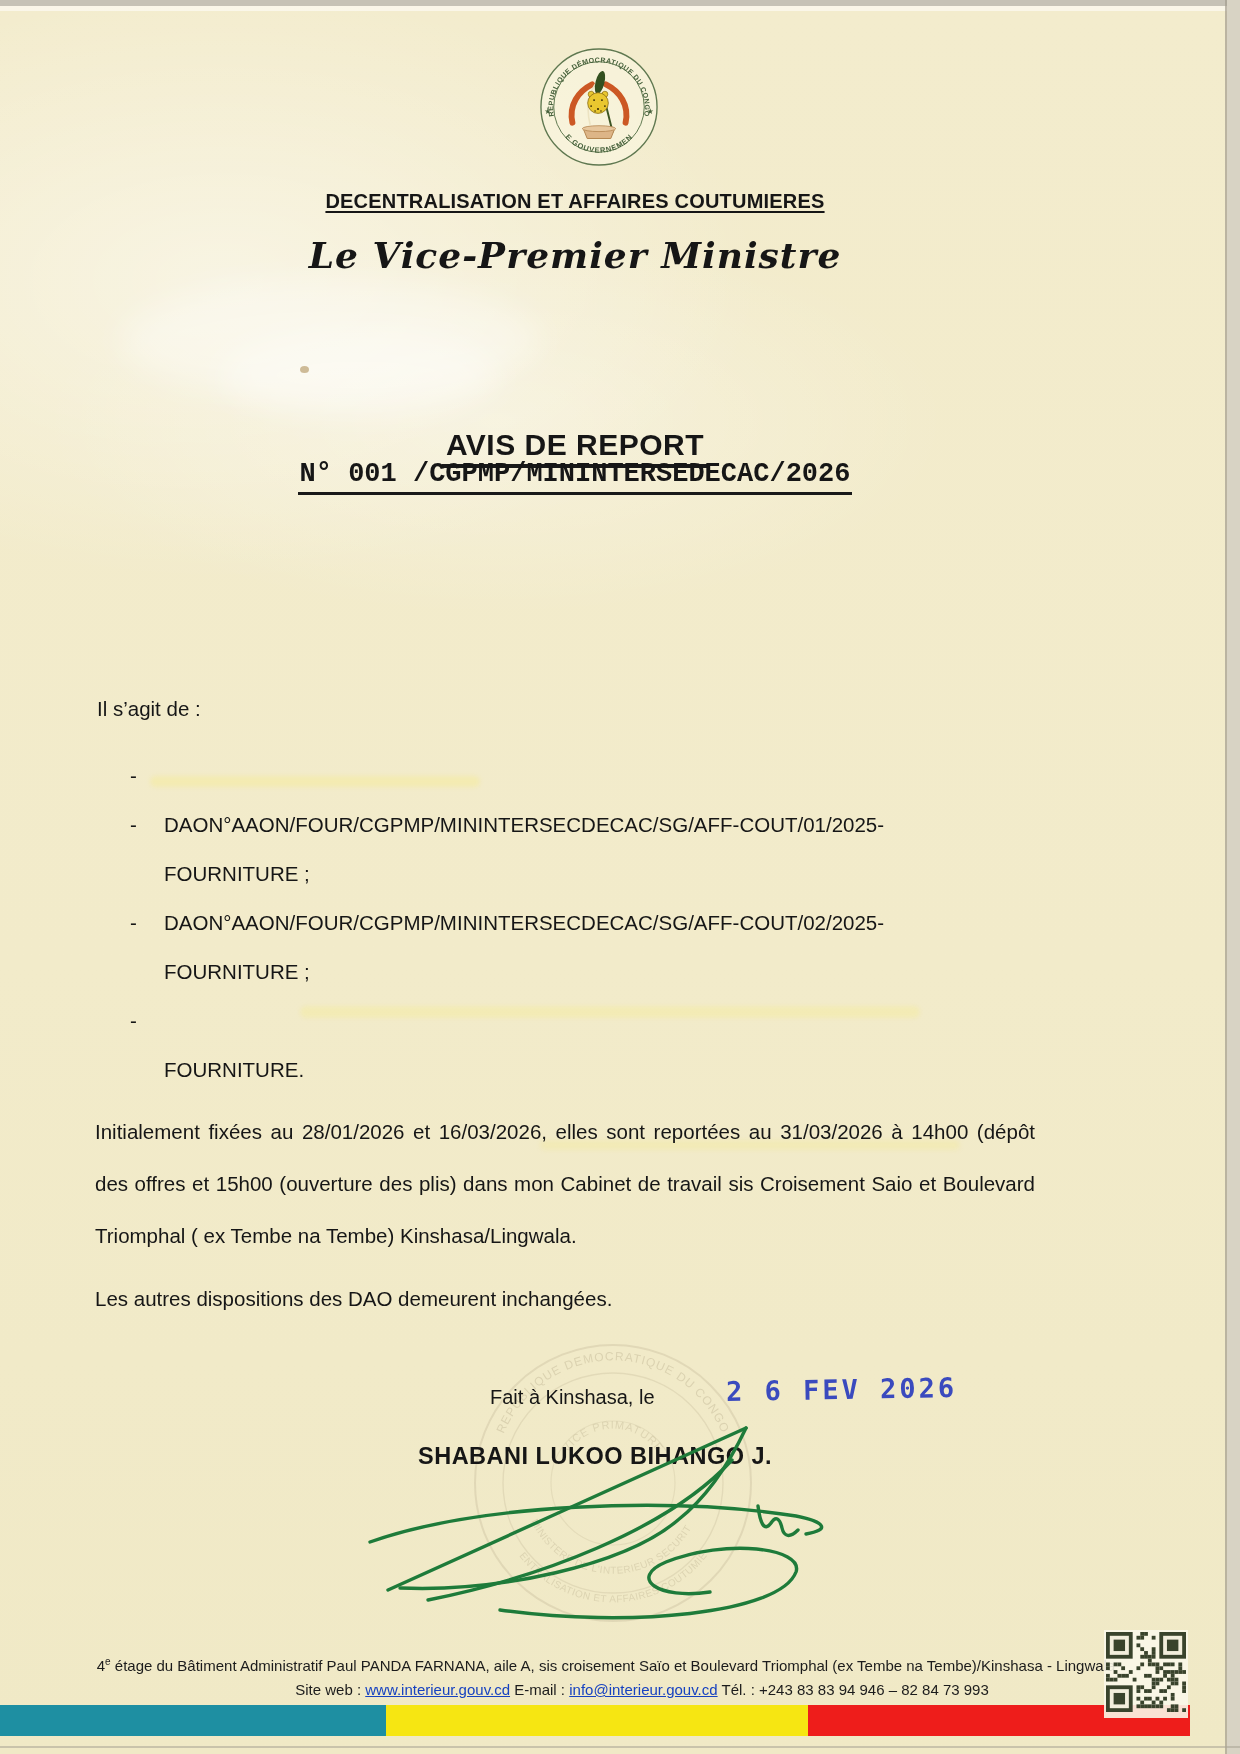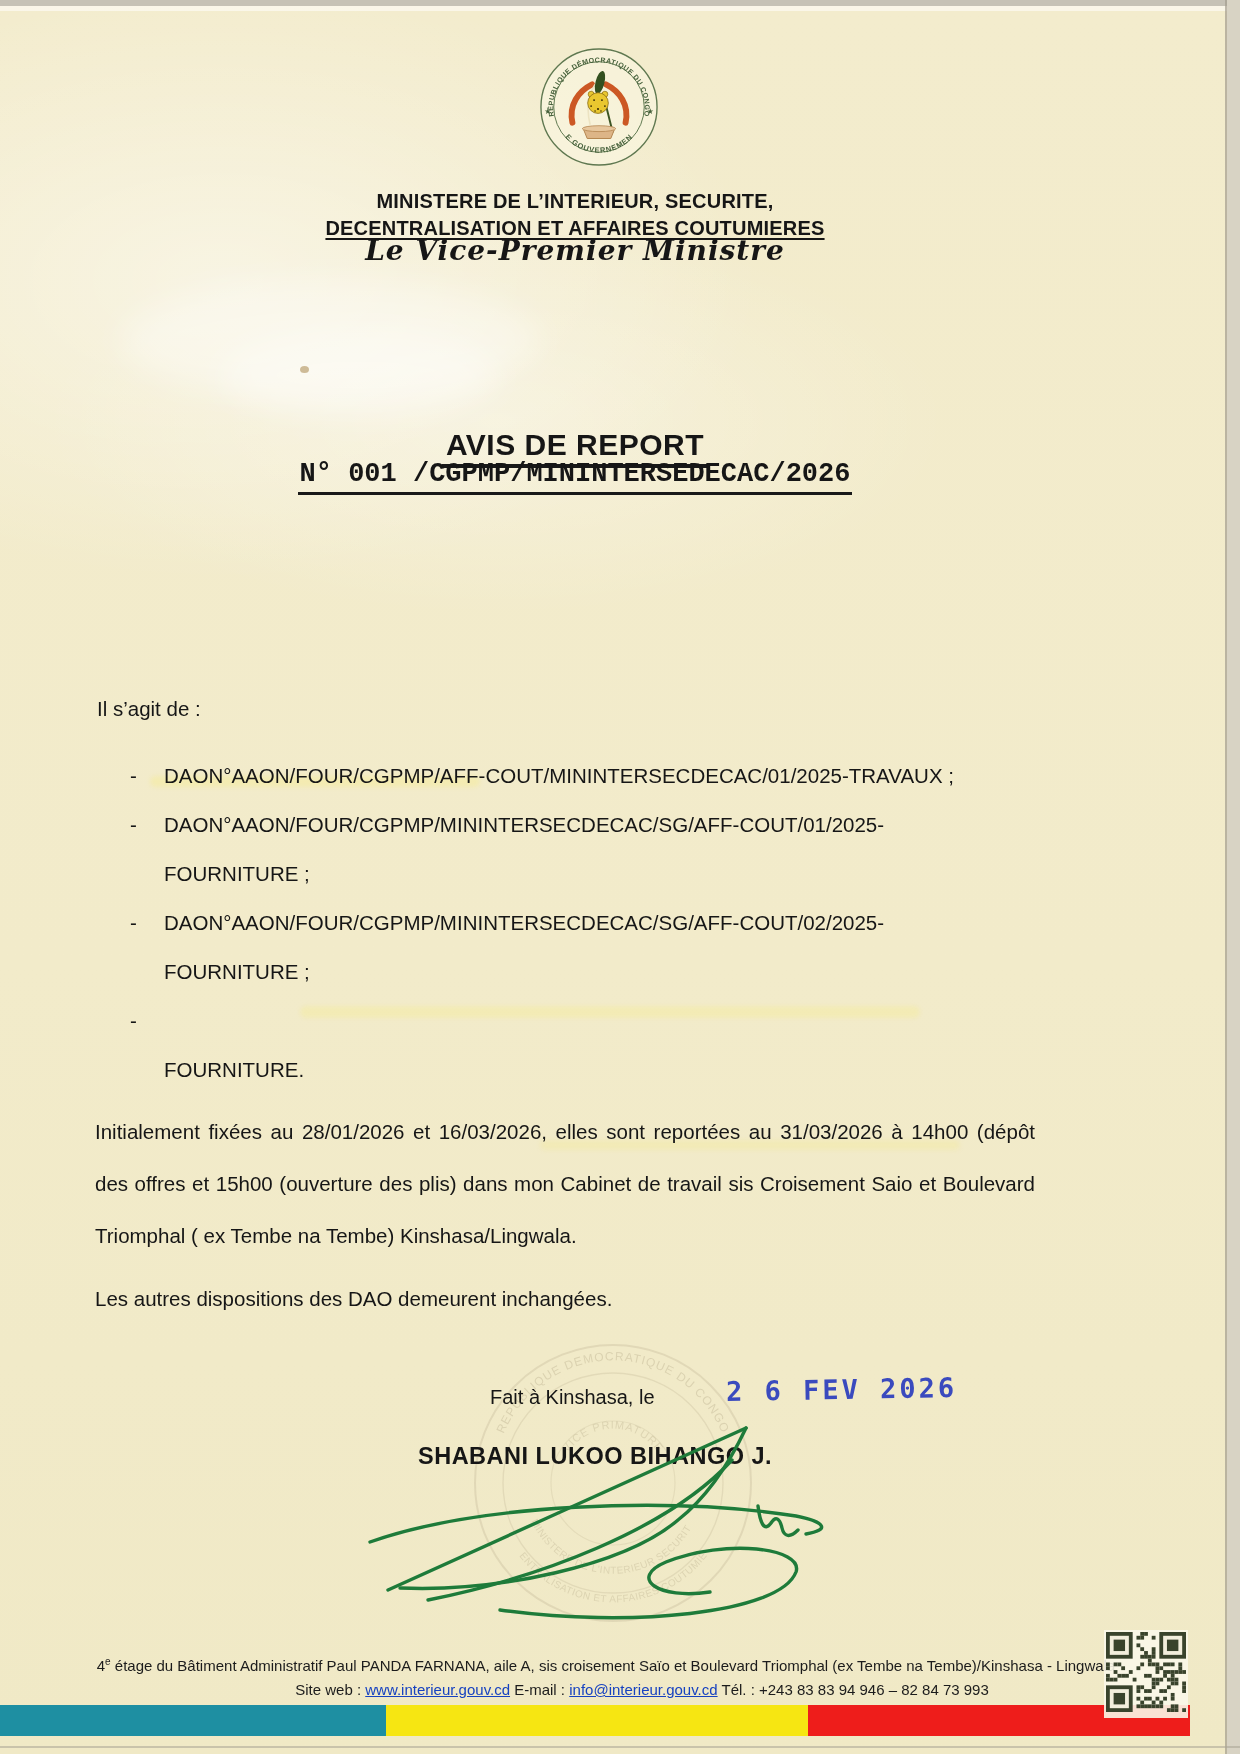--- a/index.html
+++ b/index.html
@@ -18,21 +18,21 @@
   .edge-right-line{left:1225px;top:0;width:2px;height:1754px;background:#a39d8f;opacity:.7;}
   .edge-right{left:1227px;top:0;width:13px;height:1754px;background:#d8d3c4;}
   .edge-bottom-line{left:0;top:1746px;width:1240px;height:2px;background:#aaa496;opacity:.55;}
   .streak{border-radius:6px;filter:blur(2px);z-index:1;}
   .glare{border-radius:50%;filter:blur(16px);background:rgba(255,255,255,.34);z-index:1;}
   .speck{width:9px;height:7px;border-radius:50%;background:rgba(150,110,40,.45);z-index:1;}
 
   .centerband{left:0;width:1150px;text-align:center;z-index:2;}
   .ministry{top:188px;font-weight:bold;font-size:20px;line-height:27px;letter-spacing:.2px;}
   .ministry .u{text-decoration:underline;text-decoration-thickness:2px;text-underline-offset:3px;}
-  .script-title{top:234px;font-family:"DejaVu Serif",serif;font-style:italic;font-weight:600;font-size:28px;letter-spacing:1px;}
+  .script-title{top:234px;font-family:"DejaVu Serif",serif;font-style:italic;font-weight:600;font-size:36px;letter-spacing:1px;}
   .doc-title{top:388px;margin-top:40px;}
   .doc-title span{display:inline-block;font-size:30px;font-weight:bold;letter-spacing:.5px;border-bottom:4px solid #191919;padding:0 4px 2px 4px;}
   .reference{top:459px;}
   .reference span{display:inline-block;font-size:27px;font-weight:bold;border-bottom:3px solid #191919;padding:0 2px 3px 2px;font-family:Liberation Mono, monospace;}
 
   .para{z-index:2;font-size:20.5px;}
   .intro{left:97px;top:563px;width:934px;line-height:57px;text-align:justify;text-indent:126px;}
   .list-intro{left:97px;top:697px;}
   .list{left:130px;top:751px;width:900px;line-height:49px;z-index:2;font-size:20.5px;}
   .list .row{display:flex;}
@@ -110,38 +110,36 @@
       </g>
 
       <g>
         <path d="M -16,22 L 16,22 L 12,32 L -12,32 Z" fill="#ddb587" stroke="#b4854f" stroke-width="1"></path>
         <ellipse cx="0" cy="22" rx="17" ry="3" fill="#e7c79d" stroke="#b4854f" stroke-width=".8"></ellipse>
       </g>
     </svg>
   </div>
 
   <div class="abs centerband ministry">
-    <div>MINISTERE DE L’INTERIEUR, SECURITE,</div>
     <div class="u">DECENTRALISATION ET AFFAIRES COUTUMIERES</div>
   </div>
   <div class="abs centerband script-title">Le Vice-Premier Ministre</div>
 
   <div class="abs centerband doc-title">
     <span>AVIS DE REPORT</span>
   </div>
   <div class="abs centerband reference">
     <span>N° 001 /CGPMP/MININTERSEDECAC/2026</span>
   </div>
 
   <div class="abs para list-intro">Il s’agit de :</div>
 
   <div class="abs list">
     <div class="row">
       <span class="dash">-</span>
-      <span>DAON°AAON/FOUR/CGPMP/AFF-COUT/MININTERSECDECAC/01/2025-TRAVAUX ;</span>
     </div>
     <div class="row">
       <span class="dash">-</span>
       <span>DAON°AAON/FOUR/CGPMP/MININTERSECDECAC/SG/AFF-COUT/01/2025-</span>
     </div>
     <div class="row">
       <span class="dash"></span>
       <span>FOURNITURE ;</span>
     </div>
     <div class="row">

